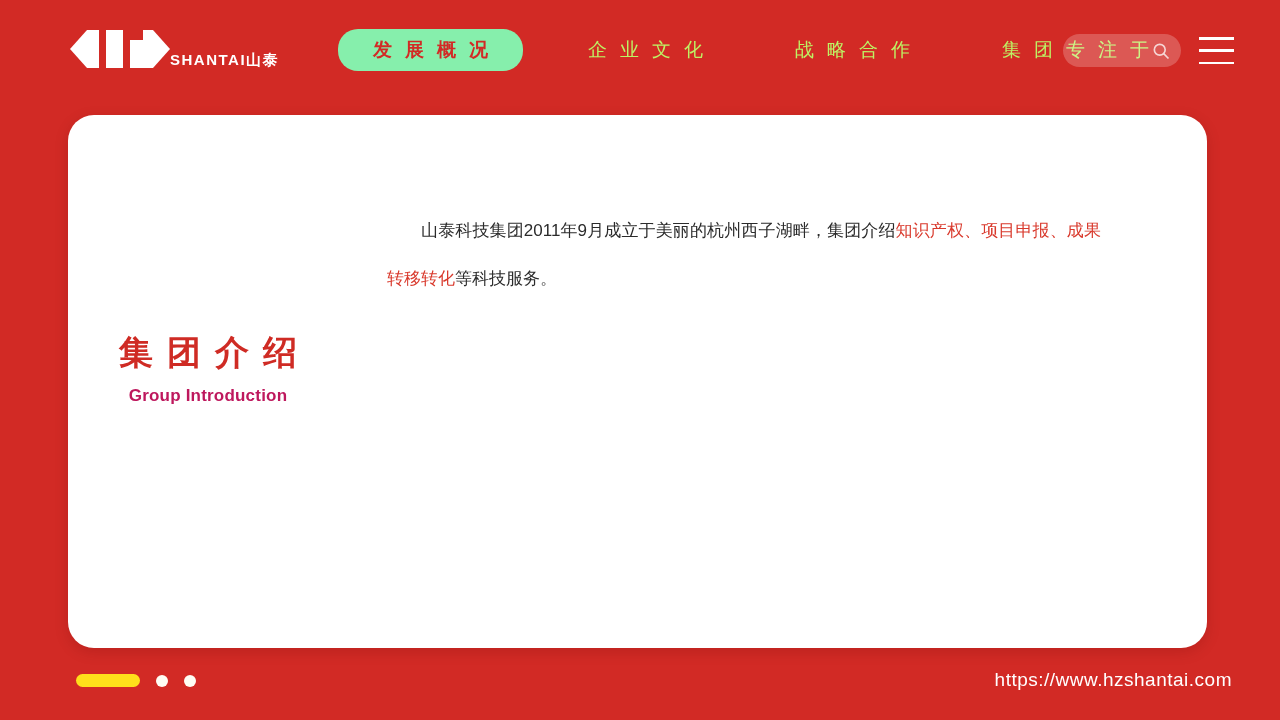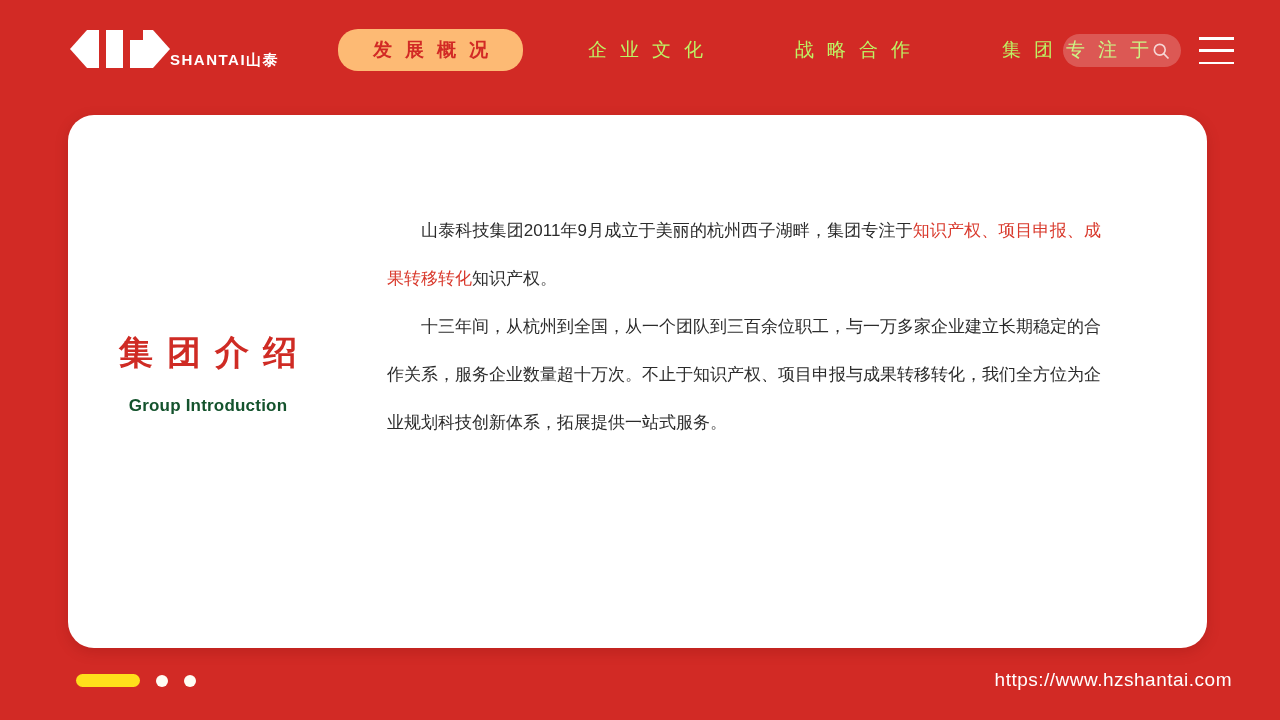--- a/index.html
+++ b/index.html
@@ -26,21 +26,21 @@
   }
   .nav {
     position: absolute; left: 338px; top: 0; height: 100px;
     display: flex; align-items: center; gap: 38px;
   }
   .nav-item {
     color: #bef264; font-size: 19px; letter-spacing: 13px; text-indent: 13px;
     padding: 8px 14px 8px 14px; cursor: pointer; white-space: nowrap;
   }
   .nav-item.active {
-    background: #fdba74; color: #d22a25; border-radius: 20px;
+    background: #86efac; color: #d22a25; border-radius: 20px;
     padding: 8px 22px 8px 22px; font-weight: bold; text-align: center;
   }
   .search-pill {
     position: absolute; left: 1063px; top: 34px; width: 118px; height: 33px;
     background: rgba(255,255,255,0.22); border-radius: 17px;
     display: flex; align-items: center; justify-content: flex-end; padding-right: 10px;
   }
   .search-input {
     position: absolute; left: 12px; top: 0; width: 86px; height: 33px;
     background: transparent; border: none; outline: none; color: #fff; font-size: 14px;
@@ -59,21 +59,21 @@
     box-shadow: 0 4px 14px rgba(90,0,0,0.18);
   }
   .title-block {
     position: absolute; left: 30px; top: 215px; width: 220px; text-align: center;
   }
   .title-cn {
     color: #cf2b24; font-size: 34px; font-weight: bold;
     letter-spacing: 14px; text-indent: 14px; white-space: nowrap;
   }
   .title-en {
-    color: #14532d; font-size: 17px; font-weight: bold; margin-top: 20px;
+    color: #be185d; font-size: 17px; font-weight: bold; margin-top: 10px;
     letter-spacing: 0.2px; white-space: nowrap; text-align: center;
   }
   .intro-text {
     position: absolute; left: 319px; top: 92px; width: 714px;
     font-size: 17px; line-height: 48px; color: #2b2b2b;
     text-align: justify;
   }
   .intro-text p { text-indent: 2em; }
   .intro-text .red { color: #d9392c; }
 
@@ -135,22 +135,21 @@
 </div>
 
 <div class="card">
 
   <div class="title-block">
     <div class="title-cn">集团介绍</div>
     <div class="title-en">Group Introduction</div>
   </div>
 
   <div class="intro-text" id="intro">
-      <p><span>山泰科技集团2011年9月成立于美丽的杭州西子湖畔，集团专注于</span><span class="red">知识产权、项目申报、成果转移转化</span><span>知识产权。</span></p>
-      <p><span>十三年间，从杭州到全国，从一个团队到三百余位职工，与一万多家企业建立长期稳定的合作关系，服务企业数量超十万次。不止于知识产权、项目申报与成果转移转化，我们全方位为企业规划科技创新体系，拓展提供一站式服务。</span></p>
+      <p><span>山泰科技集团2011年9月成立于美丽的杭州西子湖畔，集团介绍</span><span class="red">知识产权、项目申报、成果转移转化</span><span>等科技服务。</span></p>
     </div>
 </div>
 
 <div class="pagination" id="pagination">
     <div class="page-pill"></div>
     <div class="page-dot"></div>
     <div class="page-dot"></div>
   </div>
 <div class="site-url">https://www.hzshantai.com</div>
 

